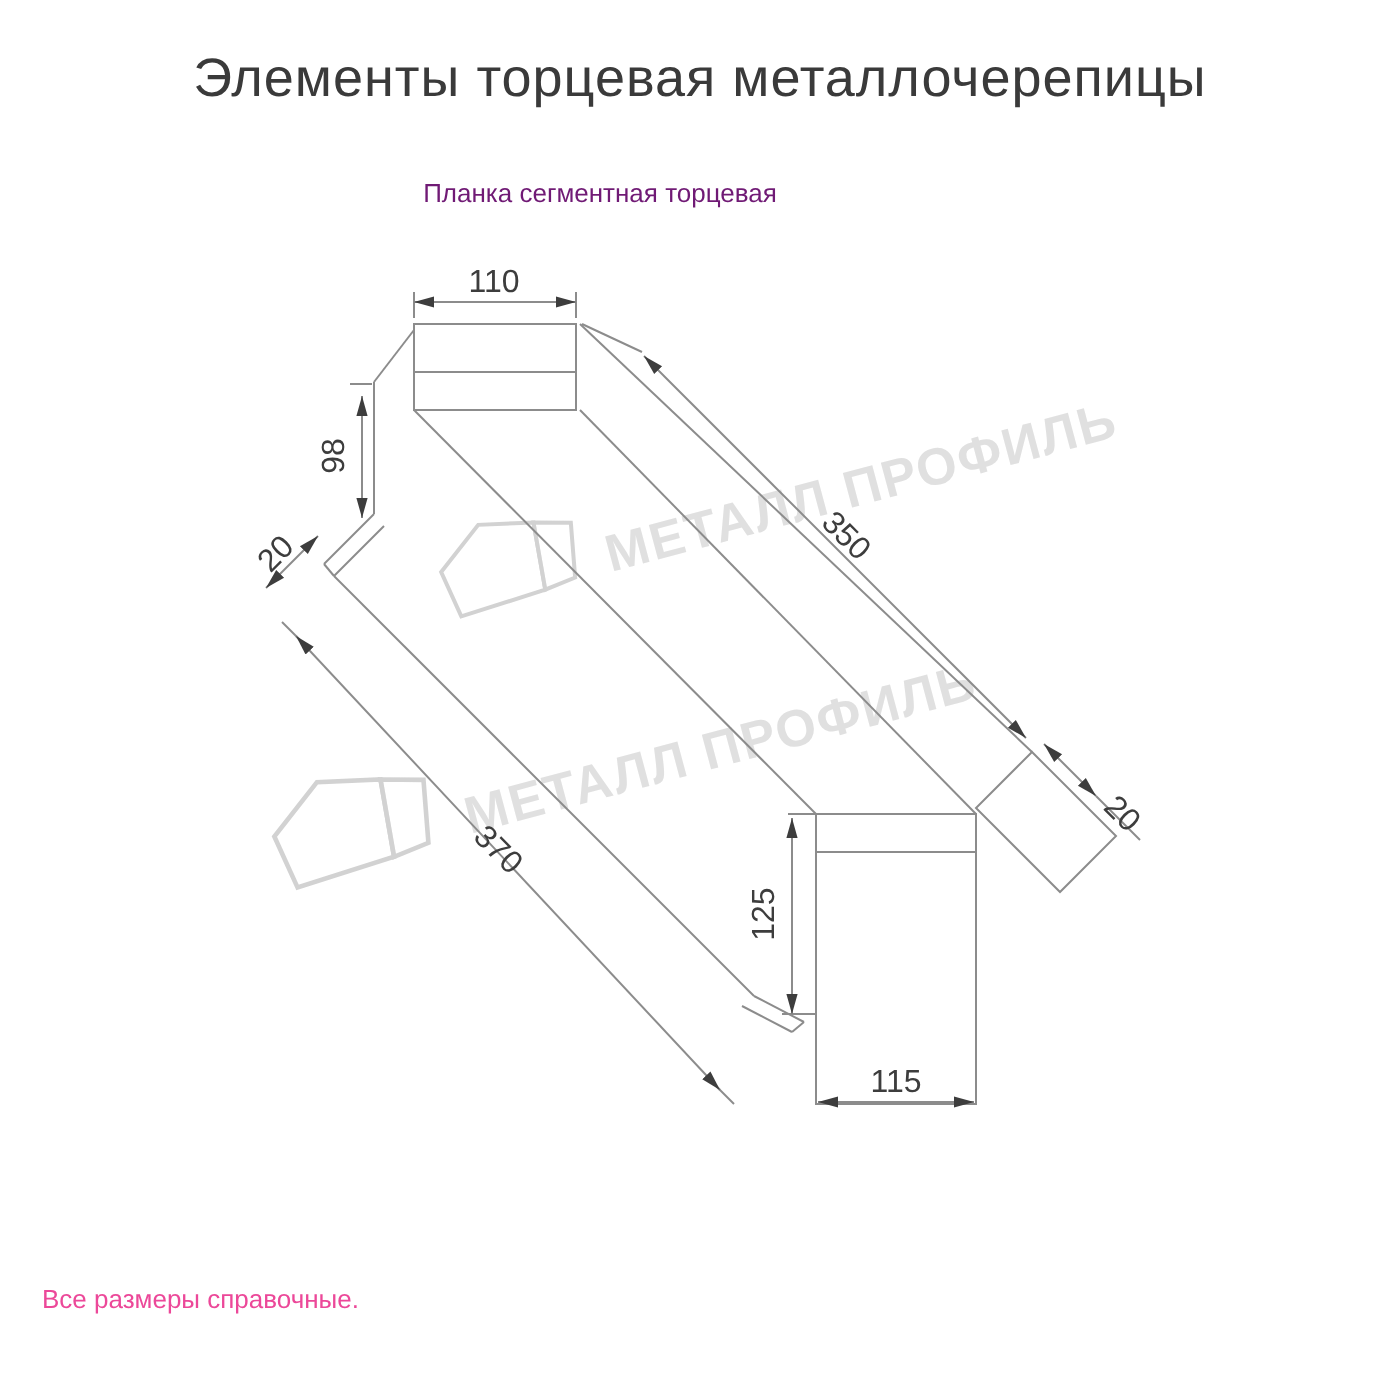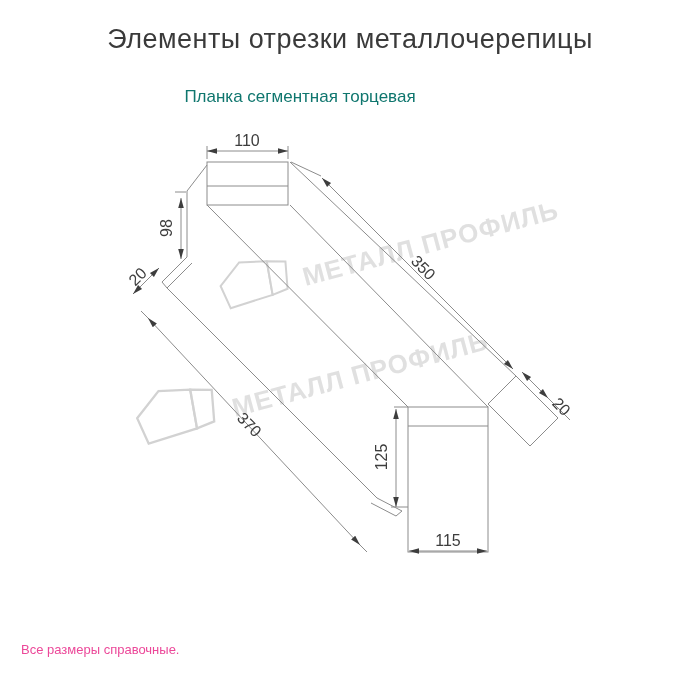--- a/index.html
+++ b/index.html
@@ -6,38 +6,38 @@
   body{
     width:700px;height:700px;position:relative;background:#ffffff;
     font-family:"Liberation Sans","DejaVu Sans",sans-serif;overflow:hidden;
   }
   .page-title{
     position:absolute;top:24px;left:0;width:700px;text-align:center;
     font-size:27px;color:#3a3a3a;letter-spacing:0.5px;
   }
   .subtitle{
     position:absolute;top:86px;left:0;width:600px;text-align:center;
-    font-size:17px;line-height:22px;color:#0f766e;
+    font-size:13px;line-height:22px;color:#701a75;
   }
   .footer{
     position:absolute;left:21px;top:641px;font-size:13px;line-height:18px;color:#ec4899;
   }
   svg{position:absolute;top:0;left:0;}
   .wm-text{
     font-size:26px;font-weight:bold;letter-spacing:1px;
     fill:#c7c7c7;opacity:0.55;
   }
   .dim-label{font-size:16px;fill:#3d3d3d;}
   .shape{stroke:#8c8c8c;stroke-width:1;fill:none;}
   .dimline{stroke:#8c8c8c;stroke-width:1;fill:none;}
 </style>
 </head>
 <body>
 
-<div class="page-title">Элементы отрезки металлочерепицы</div>
+<div class="page-title">Элементы торцевая металлочерепицы</div>
 
 <div class="subtitle">
   <div>Планка сегментная торцевая</div>
 </div>
 
 <svg width="700" height="700" viewBox="0 0 700 700">
   <defs>
     <marker id="arw" markerWidth="12" markerHeight="9" refX="10" refY="4" orient="auto-start-reverse" markerUnits="userSpaceOnUse">
       <path d="M10,4 L0,6.8 L0,1.2 Z" fill="#3d3d3d"></path>
     </marker>

